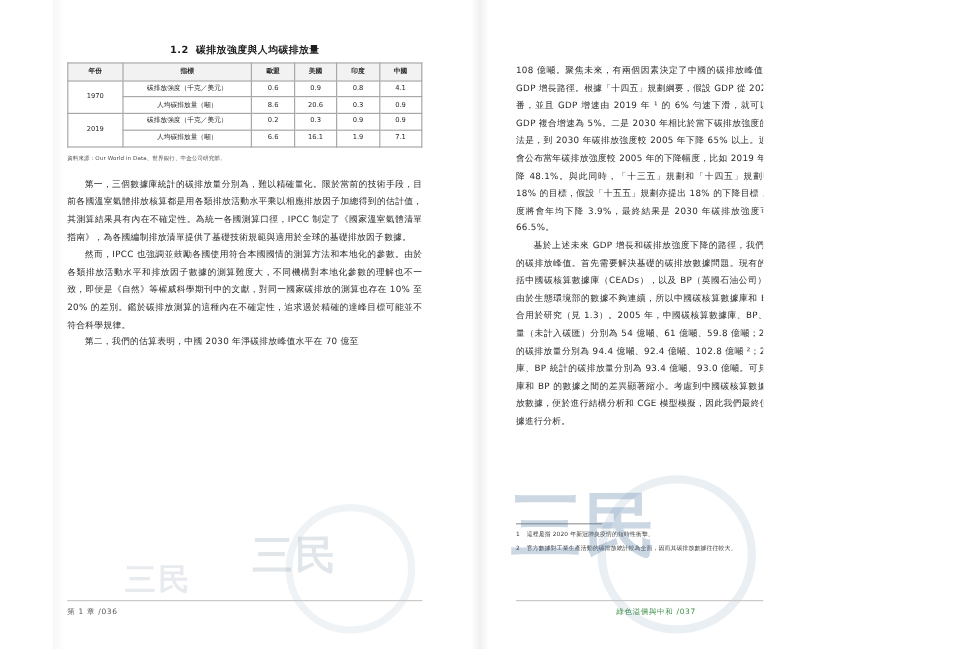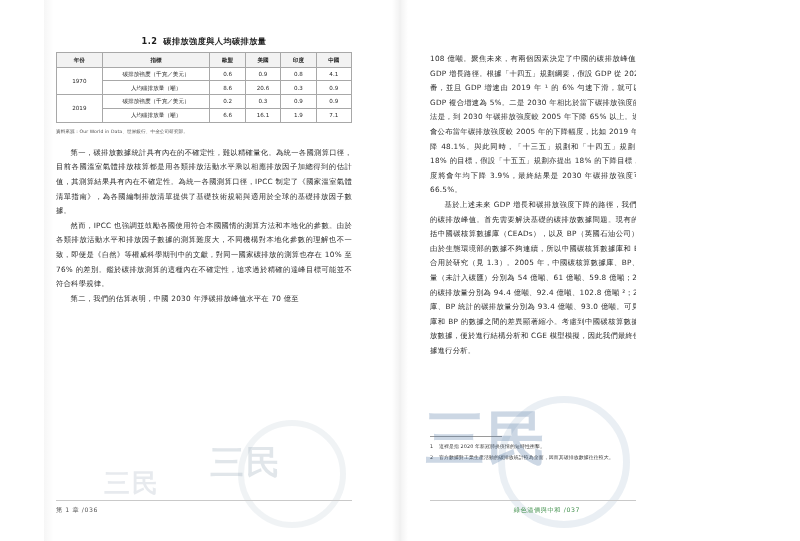--- a/index.html
+++ b/index.html
@@ -300,22 +300,22 @@
           <td>16.1</td>
           <td>1.9</td>
           <td>7.1</td>
         </tr>
       </tbody>
     </table>
 
     <div class="tbl-source">資料來源：Our World in Data、世界銀行、中金公司研究部。</div>
 
     <div class="body">
-      <p class="indent">第一，碳排放數據統計具有內在的不確定性，難以精確量化。為統一各國測算口徑，目前各國溫室氣體排放核算都是用各類排放活動水平乘以相應排放因子加總得到的估計值，其測算結果具有內在不確定性。為統一各國測算口徑，IPCC 制定了《國家溫室氣體清單指南》，為各國編制排放清單提供了基礎技術規範與適用於全球的基礎排放因子數據。</p>
-      <p class="indent">然而，IPCC 也強調並鼓勵各國使用符合本國國情的測算方法和本地化的參數。由於各類排放活動水平和排放因子數據的測算難度大，不同機構對本地化參數的理解也不一致，即便是《自然》等權威科學期刊中的文獻，對同一國家碳排放的測算也存在 10% 至 76% 的差別。鑑於碳排放測算的這種內在不確定性，追求過於精確的達峰目標可能並不符合科學規律。</p>
+      <p class="indent">第一，三個數據庫統計的碳排放量分別為，難以精確量化。限於當前的技術手段，目前各國溫室氣體排放核算都是用各類排放活動水平乘以相應排放因子加總得到的估計值，其測算結果具有內在不確定性。為統一各國測算口徑，IPCC 制定了《國家溫室氣體清單指南》，為各國編制排放清單提供了基礎技術規範與適用於全球的基礎排放因子數據。</p>
+      <p class="indent">然而，IPCC 也強調並鼓勵各國使用符合本國國情的測算方法和本地化的參數。由於各類排放活動水平和排放因子數據的測算難度大，不同機構對本地化參數的理解也不一致，即便是《自然》等權威科學期刊中的文獻，對同一國家碳排放的測算也存在 10% 至 20% 的差別。鑑於碳排放測算的這種內在不確定性，追求過於精確的達峰目標可能並不符合科學規律。</p>
       <p class="indent dim">第二，我們的估算表明，中國 2030 年淨碳排放峰值水平在 70 億至</p>
     </div>
   </div>
 
   <div class="col col-right">
     <div class="body">
       <p>108 億噸。聚焦未來，有兩個因素決定了中國的碳排放峰值。一是現在到 2030 年的 GDP 增長路徑。根據「十四五」規劃綱要，假設 GDP 從 2020 年到 2035 年實現翻一番，並且 GDP 增速由 2019 年 ¹ 的 6% 勻速下滑，就可以得出 2020 至 2030 年 GDP 複合增速為 5%。二是 2030 年相比於當下碳排放強度的下降幅度。目前的權威說法是，到 2030 年碳排放強度較 2005 年下降 65% 以上。近些年來，有關部門每年都會公布當年碳排放強度較 2005 年的下降幅度，比如 2019 年碳排放強度較 2005 年下降 48.1%。與此同時，「十三五」規劃和「十四五」規劃明確提出碳排放強度下降 18% 的目標，假設「十五五」規劃亦提出 18% 的下降目標，那麼未來 10 年碳排放強度將會年均下降 3.9%，最終結果是 2030 年碳排放強度可以實現較 2005 年下降 66.5%。</p>
       <p class="indent">基於上述未來 GDP 增長和碳排放強度下降的路徑，我們可以進一步探討 2030 年的碳排放峰值。首先需要解決基礎的碳排放數據問題。現有的碳排放量數據庫，主要包括中國碳核算數據庫（CEADs），以及 BP（英國石油公司）和生態環境部的數據庫。由於生態環境部的數據不夠連續，所以中國碳核算數據庫和 BP 的時間連續的數據更適合用於研究（見 1.3）。2005 年，中國碳核算數據庫、BP、生態環境部統計的碳排放量（未計入碳匯）分別為 54 億噸、61 億噸、59.8 億噸；2014 年，三個數據庫統計的碳排放量分別為 94.4 億噸、92.4 億噸、102.8 億噸 ²；2017 年，中國碳核算數據庫、BP 統計的碳排放量分別為 93.4 億噸、93.0 億噸。可見，近些年中國碳核算數據庫和 BP 的數據之間的差異顯著縮小。考慮到中國碳核算數據庫包含 29 個行業的碳排放數據，便於進行結構分析和 CGE 模型模擬，因此我們最終使用中國碳核算數據庫的數據進行分析。</p>
     </div>
   </div>

